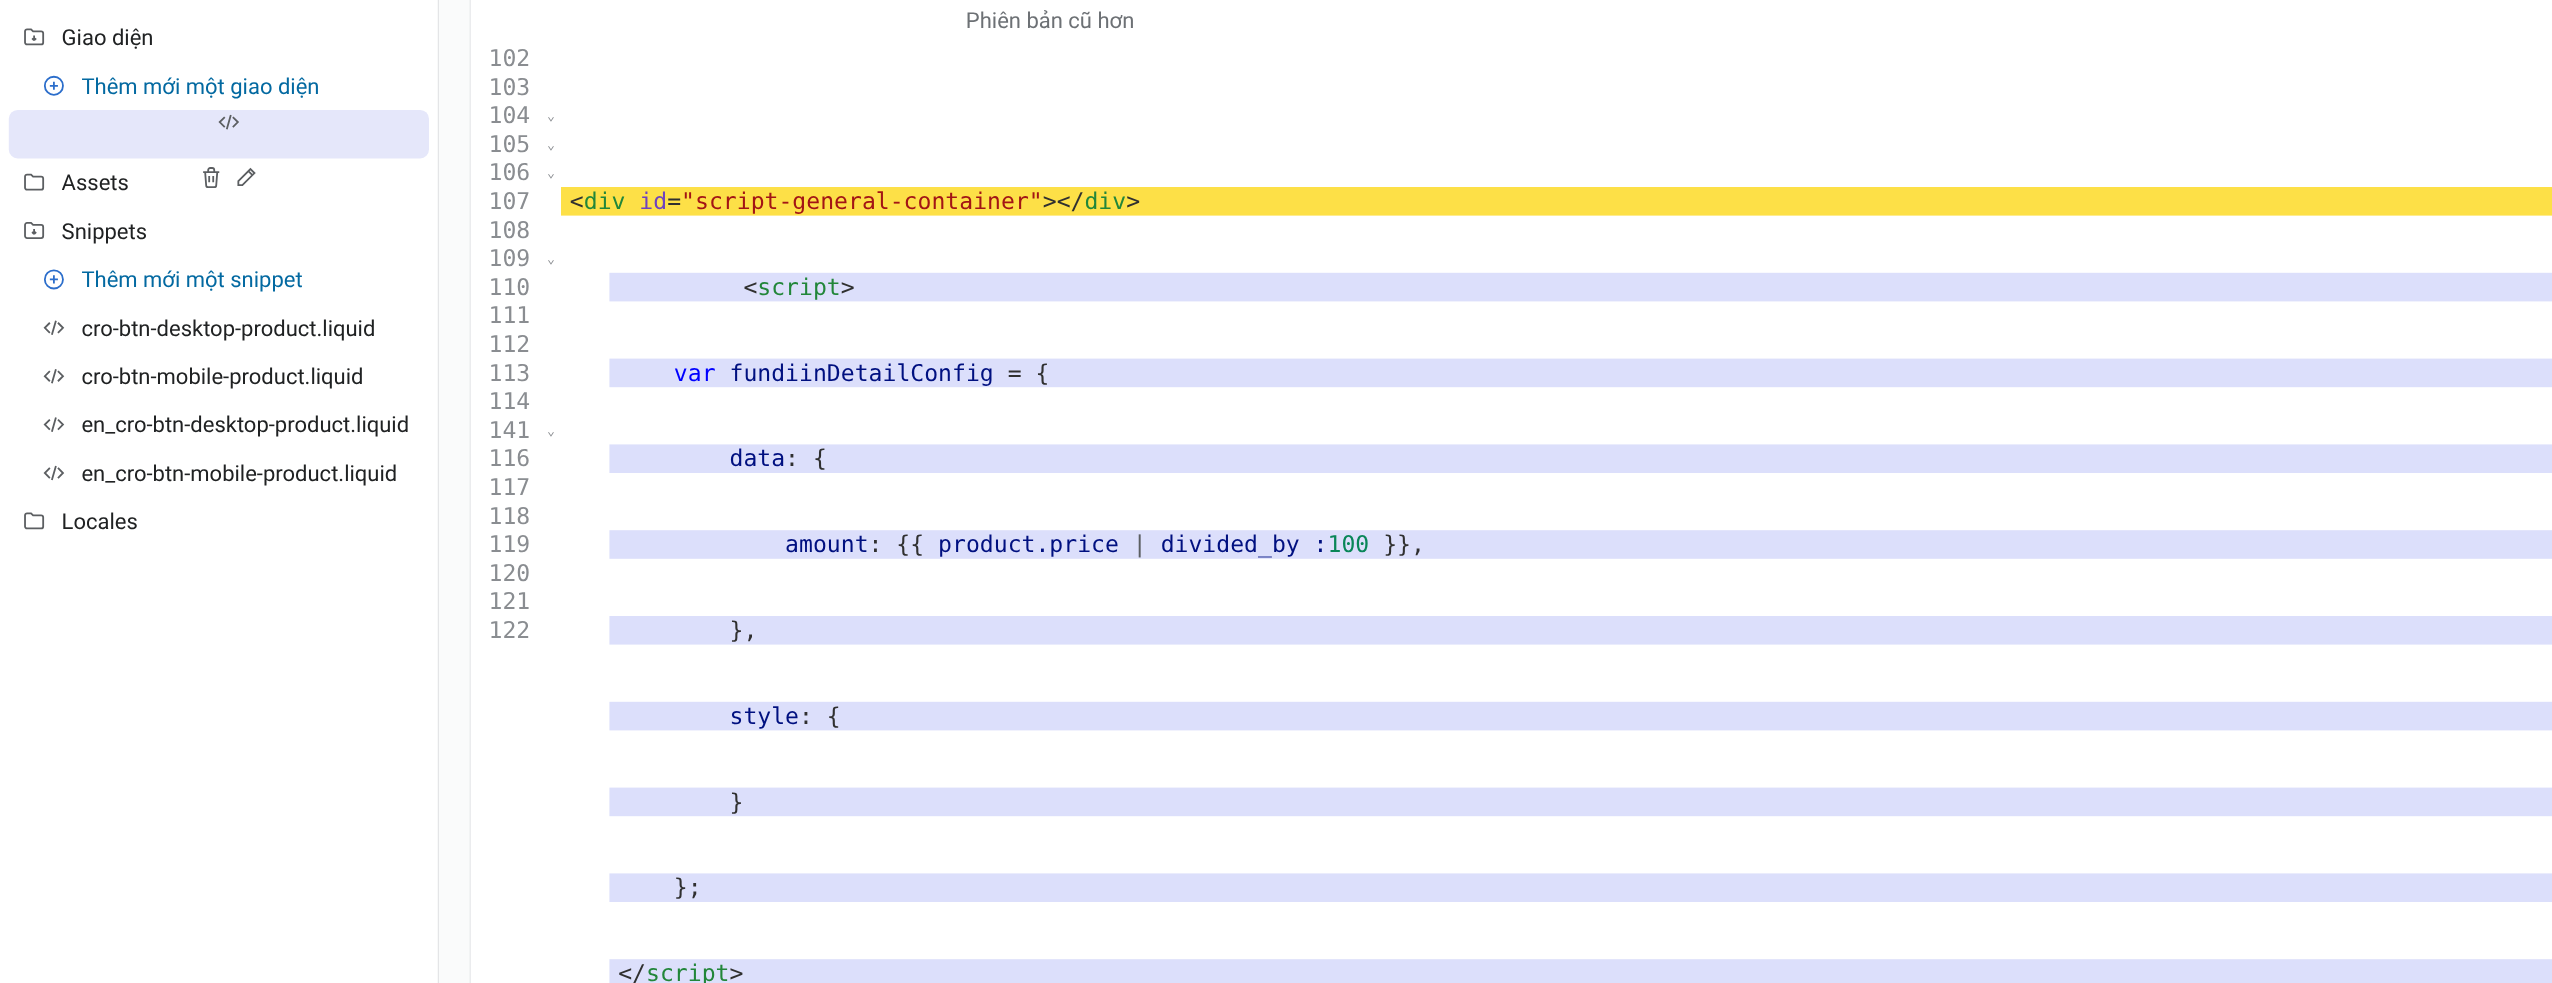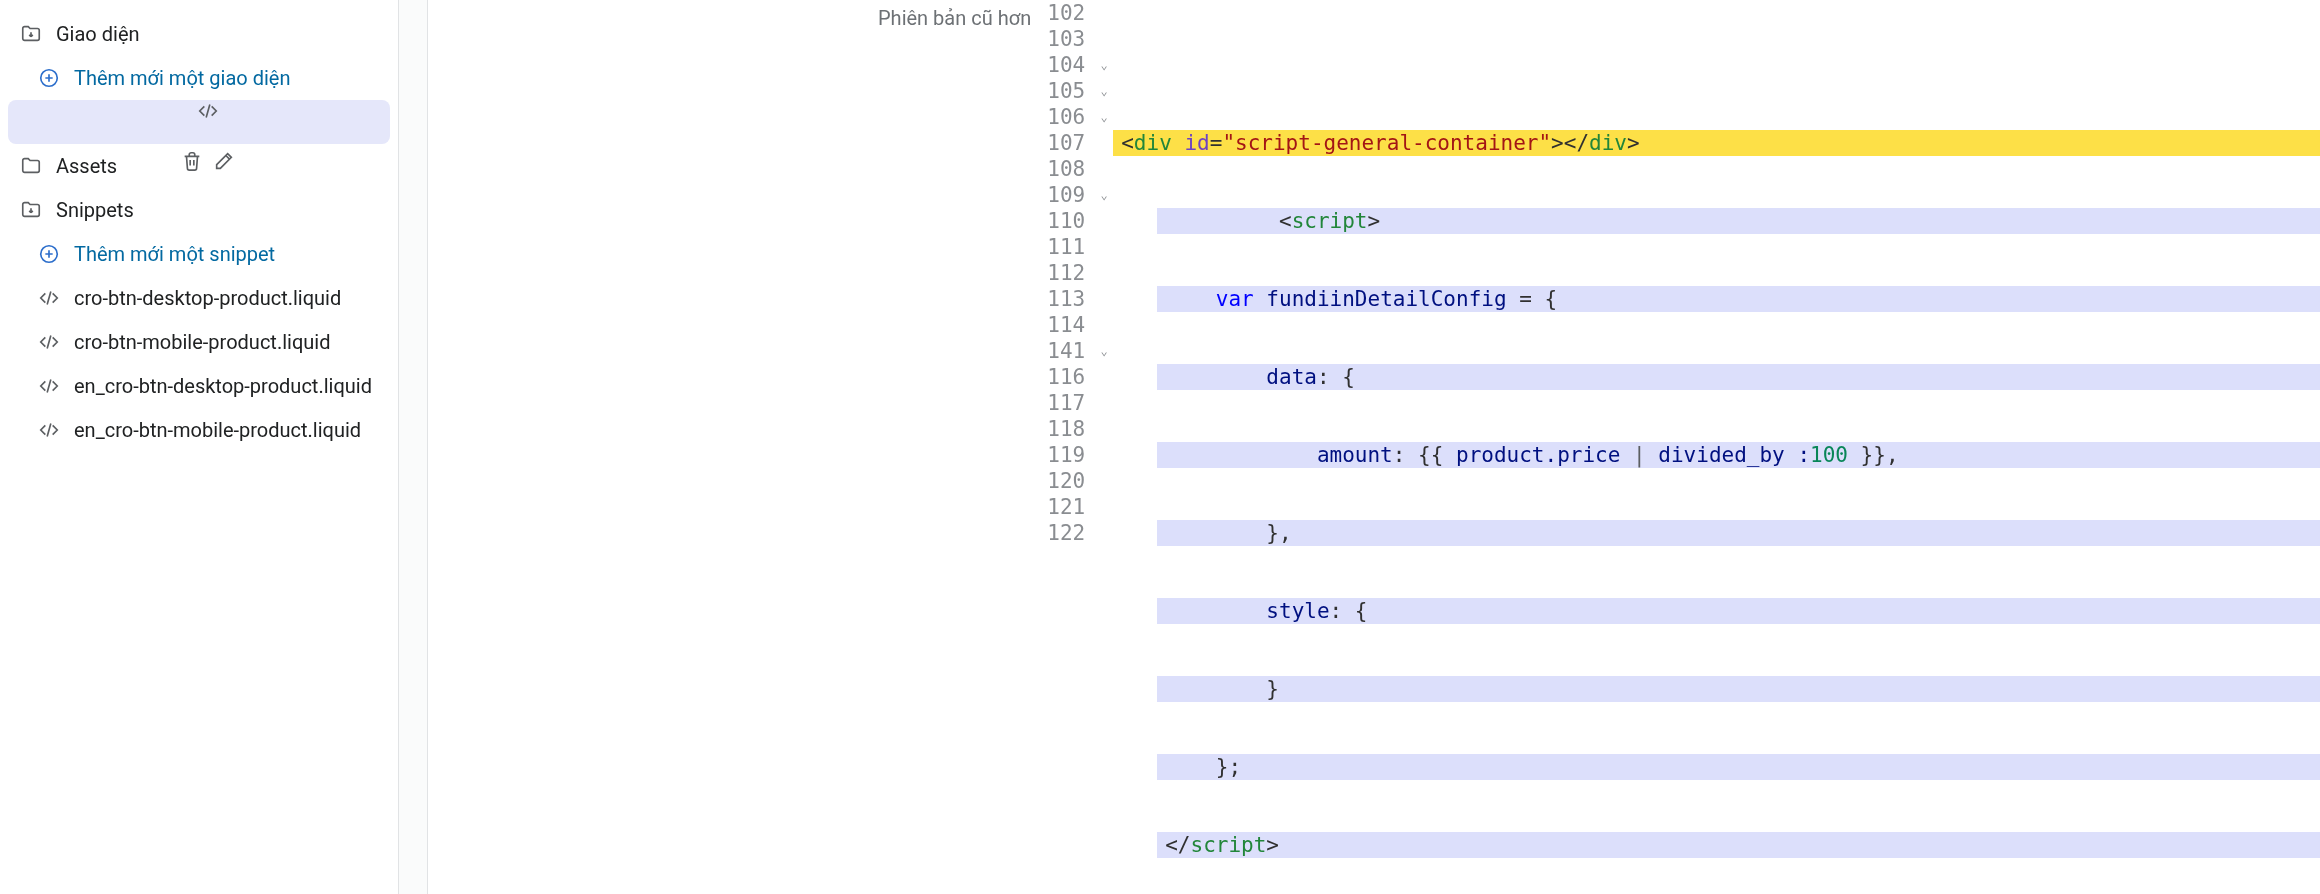--- a/index.html
+++ b/index.html
@@ -10,21 +10,21 @@
 .sidebar-row.indent { padding-left: 30px; }
 .sidebar-row.active { background: #e5e7fa; flex-direction: column; }
 .sidebar-row.active .row-label { font-weight: 400; }
 .icon { width: 22px; height: 22px; flex-shrink: 0; display: inline-flex; align-items: center; justify-content: center; color: #5c5f62; }
 .icon svg { width: 22px; height: 22px; stroke: currentColor; fill: none; stroke-width: 1.8; }
 .row-label { flex: 1; color: #202223; font-size: 20px; white-space: nowrap; overflow: hidden; text-overflow: ellipsis; }
 .row-label.blue { color: #0369a1; }
 .row-actions { display: flex; gap: 10px; }
 .row-actions .icon { color: #5c5f62; cursor: pointer; }
 .divider-v { width: 30px; background: #fafbfb; border-left: 1px solid #e1e3e5; border-right: 1px solid #e1e3e5; }
-.editor { flex: 1; display: flex; background: #fff; }
+.editor { flex: 1; display: flex; flex-direction: column; background: #fff; }
 .editor-header { padding: 6px 0 10px 450px; color: #6d7175; font-size: 20px; }
 .code-area { flex: 1; display: flex; font-family: ui-monospace, SFMono-Regular, Menlo, Consolas, monospace; font-size: 21px; line-height: 26px; overflow: hidden; }
 .gutter { background: #fff; text-align: center; user-select: none; color: #8a8d91; padding-right: 6px; }
 .gutter-line { height: 26px; display: flex; align-items: center; justify-content: flex-end; padding-right: 4px; width: 58px; }
 .fold-col { width: 18px; }
 .fold-line { height: 26px; display: flex; align-items: center; justify-content: center; color: #8a8d91; font-size: 12px; }
 .code { flex: 1; white-space: pre; }
 .code-line { height: 26px; padding-left: 8px; }
 .hl { background: #fde047; }
 .sel { background: #dcdffb; margin-left: 44px; }
@@ -140,20 +140,28 @@
     <div class="sidebar-row indent">
       <span class="icon">
           <svg viewBox="0 0 24 24">
             <path d="M8 7l-5 5 5 5M16 7l5 5-5 5M14 5l-4 14"></path>
           </svg>
         </span>
       <span class="row-label">en_cro-btn-mobile-product.liquid</span>
     </div>
 
 
+    <div class="sidebar-row">
+      <span class="icon">
+          <svg viewBox="0 0 24 24">
+            <path d="M3 6a2 2 0 0 1 2-2h4l2 2h8a2 2 0 0 1 2 2v9a2 2 0 0 1-2 2H5a2 2 0 0 1-2-2V6z"></path>
+          </svg>
+        </span>
+      <span class="row-label">Locales</span>
+    </div>
 
   </div>
 
   <div class="divider-v"></div>
 
   <div class="editor">
     <div class="editor-header">Phiên bản cũ hơn</div>
     <div class="code-area">
       <div class="gutter" id="gutter">
           <div class="gutter-line">102</div>

